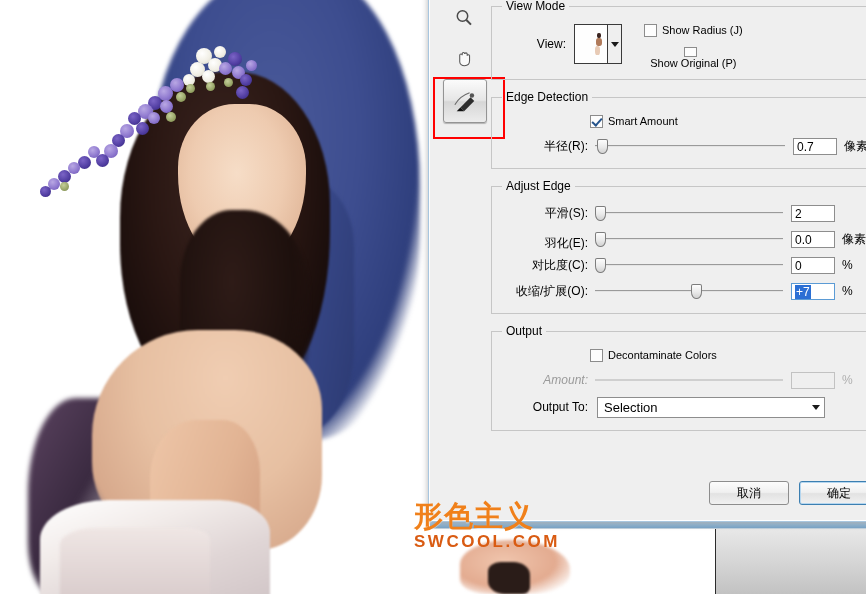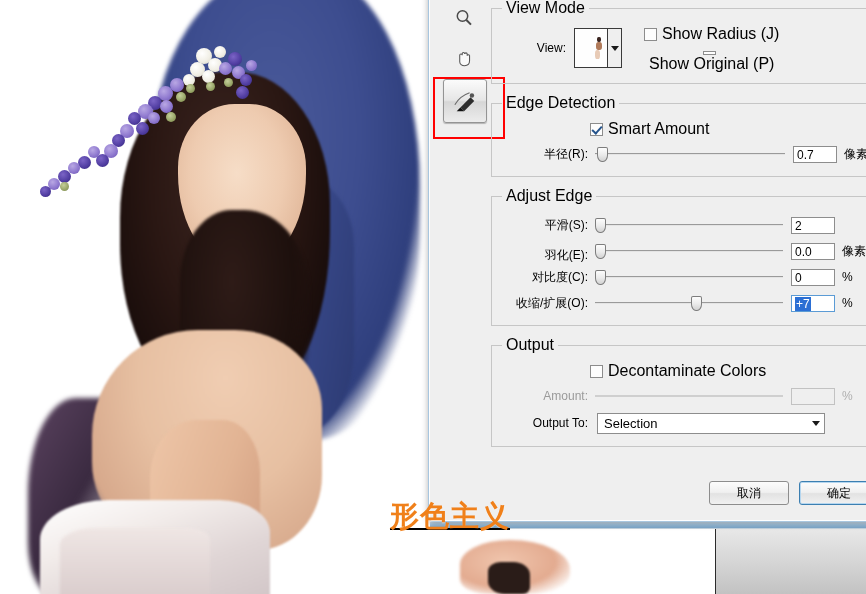--- a/index.html
+++ b/index.html
@@ -104,36 +104,36 @@
   #tool-highlight{
     position:absolute;left:4px;top:86px;width:72px;height:62px;
     border:2px solid #ff0000;box-sizing:border-box;
     pointer-events:none;
   }
   .panel-body{position:absolute;left:62px;top:0;right:0;}
   fieldset.grp{
     border:1px solid #c6c6c6;border-radius:0;margin:0 0 10px 0;padding:6px 10px 10px 10px;
     background:transparent;
   }
-  fieldset.grp > legend{padding:0 4px;font-size:16px;color:#000;}
+  fieldset.grp > legend{padding:0 4px;font-size:12px;color:#000;}
   .row{display:flex;align-items:center;height:24px;margin-top:2px;}
   .lbl{text-align:right;padding-right:7px;white-space:nowrap;font-size:12px;}
   .lbl.dim{color:#9a9a9a;}
   
   .cb{
     width:13px;height:13px;border:1px solid #8c8c8c;background:#fdfdfd;
     display:inline-block;vertical-align:-2px;margin-right:5px;box-sizing:border-box;
     position:relative;
   }
   .cb.checked::after{
     content:"";position:absolute;left:3px;top:0px;width:4px;height:8px;
     border:solid #26548c;border-width:0 2px 2px 0;transform:rotate(42deg);
   }
   .cb-row{display:flex;align-items:center;height:22px;}
-  .cb-label{font-size:16px;}
+  .cb-label{font-size:11px;}
   
   .slider{position:relative;height:16px;flex:1;}
   .slider .track{
     position:absolute;left:0;right:0;top:7px;height:2px;
     background:linear-gradient(180deg,#9a9a9a 0%,#9a9a9a 50%,#e4e4e4 50%,#e4e4e4 100%);
   }
   .slider.dim .track{background:#cfcfcf;}
   .slider .thumb{
     position:absolute;top:1px;width:11px;height:15px;
     background:linear-gradient(180deg,#fdfdfd 0%,#eaeaea 55%,#d2d2d2 100%);
@@ -173,21 +173,21 @@
   .btnrow{position:absolute;right:0px;bottom:16px;display:flex;gap:10px;}
   .btn{
     width:78px;height:22px;border:1px solid #8d8d8d;border-radius:3px;
     background:linear-gradient(180deg,#fcfcfc 0%,#f0f0f0 47%,#e2e2e2 53%,#f1f1f1 100%);
     font-size:12px;display:flex;align-items:center;justify-content:center;
     font-family:"Liberation Sans",sans-serif;color:#000;
   }
   .btn.default{border:1px solid #3c7fb1;box-shadow:0 0 0 1px #b5d6ef inset;}
   #remember-row{position:absolute;left:62px;bottom:46px;}
   
-  #watermark{position:absolute;left:390px;top:502px;width:200px;z-index:40;line-height:1;text-decoration:underline;}
+  #watermark{position:absolute;left:414px;top:502px;width:200px;z-index:40;line-height:1;}
   #wm1{font-size:29px;font-weight:bold;color:#f0801a;letter-spacing:1px;
        font-family:"DejaVu Sans",sans-serif;text-shadow:0 1px 0 rgba(255,255,255,.4);}
   #wm2{font-size:17px;font-weight:bold;color:#d95b12;letter-spacing:2.5px;margin-top:2px;
        font-family:"Liberation Sans",sans-serif;}
   #wm3{font-size:19px;color:#f07a17;margin-top:4px;font-family:"DejaVu Sans",sans-serif;}
   
   #bottom-strip{position:absolute;left:430px;top:522px;width:436px;height:72px;background:#ffffff;}
   #bottom-strip .divider{position:absolute;left:0;top:0;right:0;height:7px;
     background:linear-gradient(180deg,#cfe2f2 0%,#9cc2e0 45%,#7fa9cc 80%,#e9e9e9 100%);}
   #bottom-strip .rightpane{position:absolute;left:285px;top:7px;right:0;bottom:0;
@@ -248,20 +248,21 @@
       <div class="fl fl-grn" style="left: 186px; top: 84px; width: 9px; height: 9px;"></div>
       <div class="fl fl-grn" style="left: 166px; top: 112px; width: 10px; height: 10px;"></div>
       <div class="fl fl-grn" style="left: 206px; top: 82px; width: 9px; height: 9px;"></div>
       <div class="fl fl-grn" style="left: 224px; top: 78px; width: 9px; height: 9px;"></div>
       <div class="fl fl-grn" style="left: 60px; top: 182px; width: 9px; height: 9px;"></div>
     </div>
 </div>
 
 <div id="watermark">
   <div id="wm1">形色主义</div>
+  <div id="wm2">SWCOOL.COM</div>
 </div>
 
 <div id="bottom-strip">
   <div class="divider"></div>
   <div class="hand-blob"></div>
   <div class="hand-dark"></div>
   <div class="rightpane"></div>
 </div>
 
 <div id="refine-dialog">
@@ -381,21 +382,21 @@
       </div>
     </fieldset>
 
     <fieldset class="grp">
       <legend>Output</legend>
       <div class="cb-row" style="margin-left:88px;">
         <span class="cb"></span>
         <span class="cb-label">Decontaminate Colors</span>
       </div>
       <div class="row">
-        <div class="lbl dim" style="width:86px;">Amount:</div>
+        <div class="lbl dim" style="width:86px;font-style:italic;">Amount:</div>
         <div class="slider dim">
           <div class="track"></div>
         </div>
         <div class="numbox dim"></div>
         <div class="unit dim" style="width:26px;">%</div>
       </div>
       <div class="row" style="height:26px;">
         <div class="lbl" style="width:86px;">Output To:</div>
         <div class="combo">
           <span>Selection</span>

